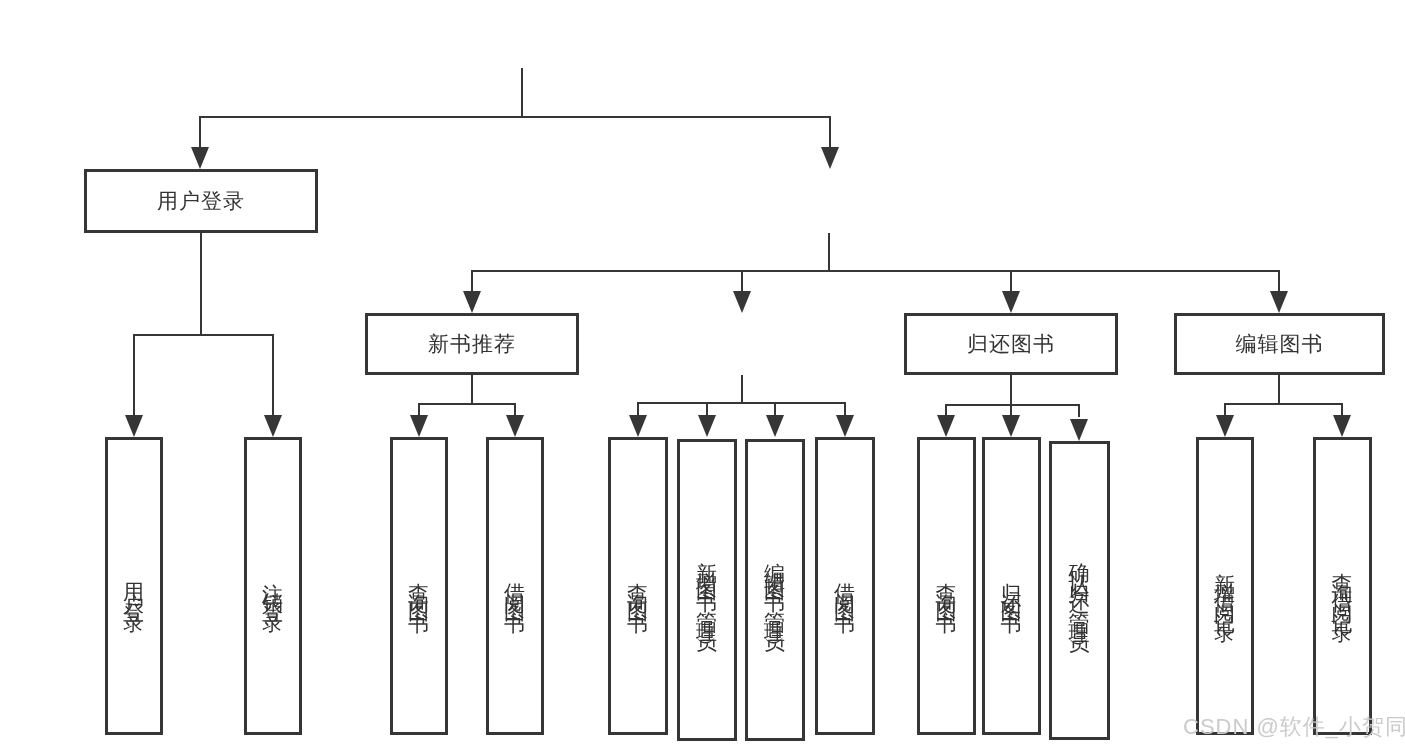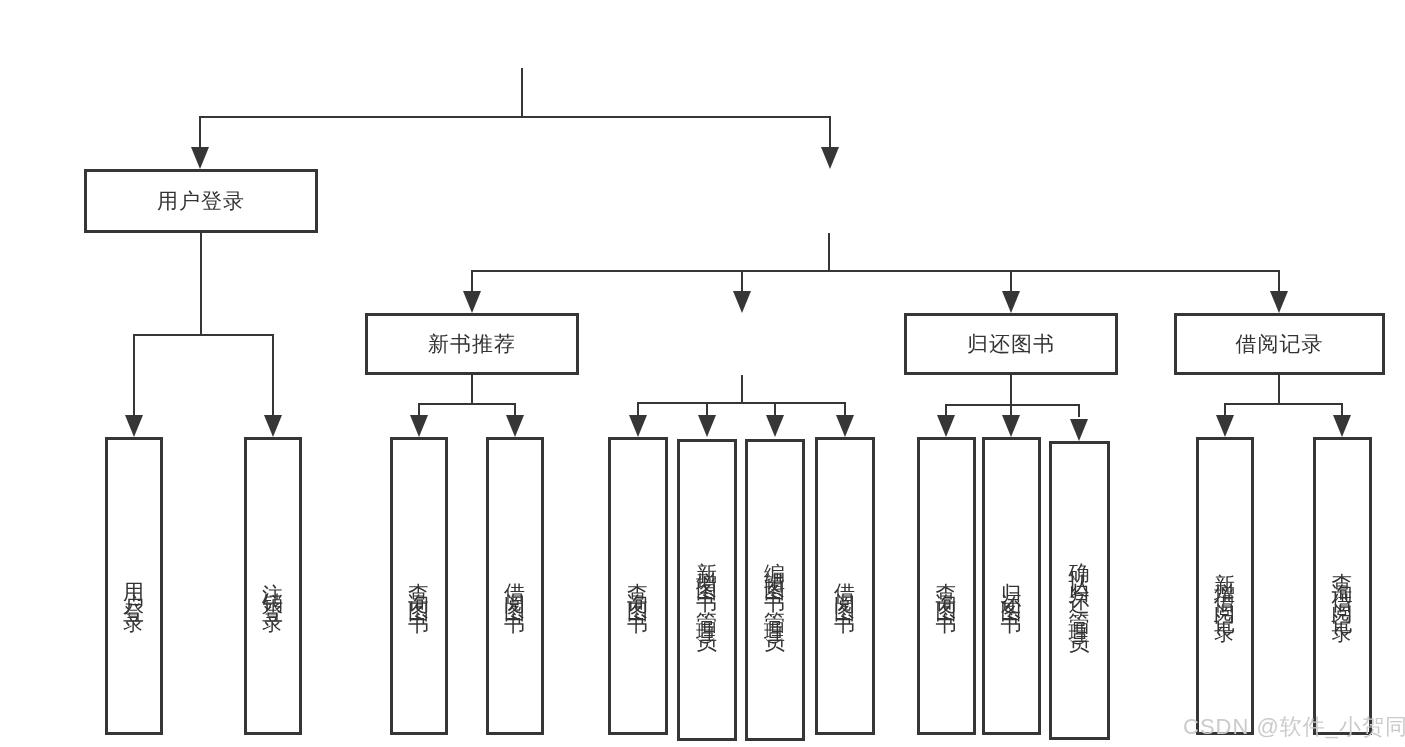--- a/index.html
+++ b/index.html
@@ -38,21 +38,21 @@
     <span>用户登录</span>
   </div>
 
   <div class="node" style="left:365px;top:313px;width:214px;height:62px">
     <span>新书推荐</span>
   </div>
   <div class="node" style="left:904px;top:313px;width:214px;height:62px">
     <span>归还图书</span>
   </div>
   <div class="node" style="left:1174px;top:313px;width:211px;height:62px">
-    <span>借阅记录</span>
+    <span>编辑图书</span>
   </div>
 
   <div class="node leaf" style="left:105px;top:437px;width:58px;height:298px">
     <span>用户登录</span>
   </div>
   <div class="node leaf" style="left:244px;top:437px;width:58px;height:298px">
     <span>注销登录</span>
   </div>
   <div class="node leaf" style="left:390px;top:437px;width:58px;height:298px">
     <span>查询图书</span>

